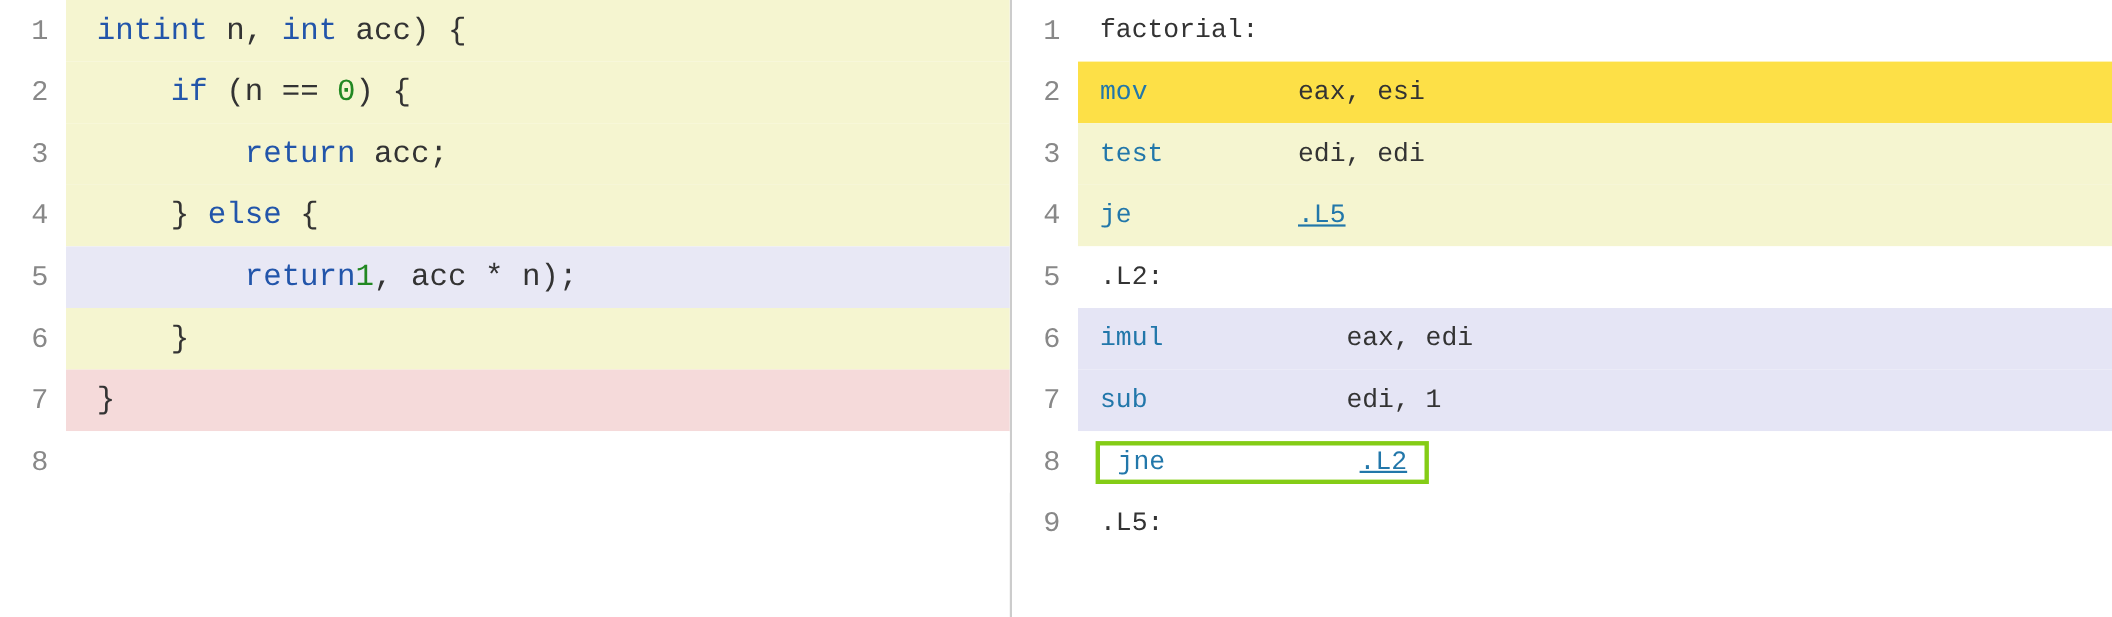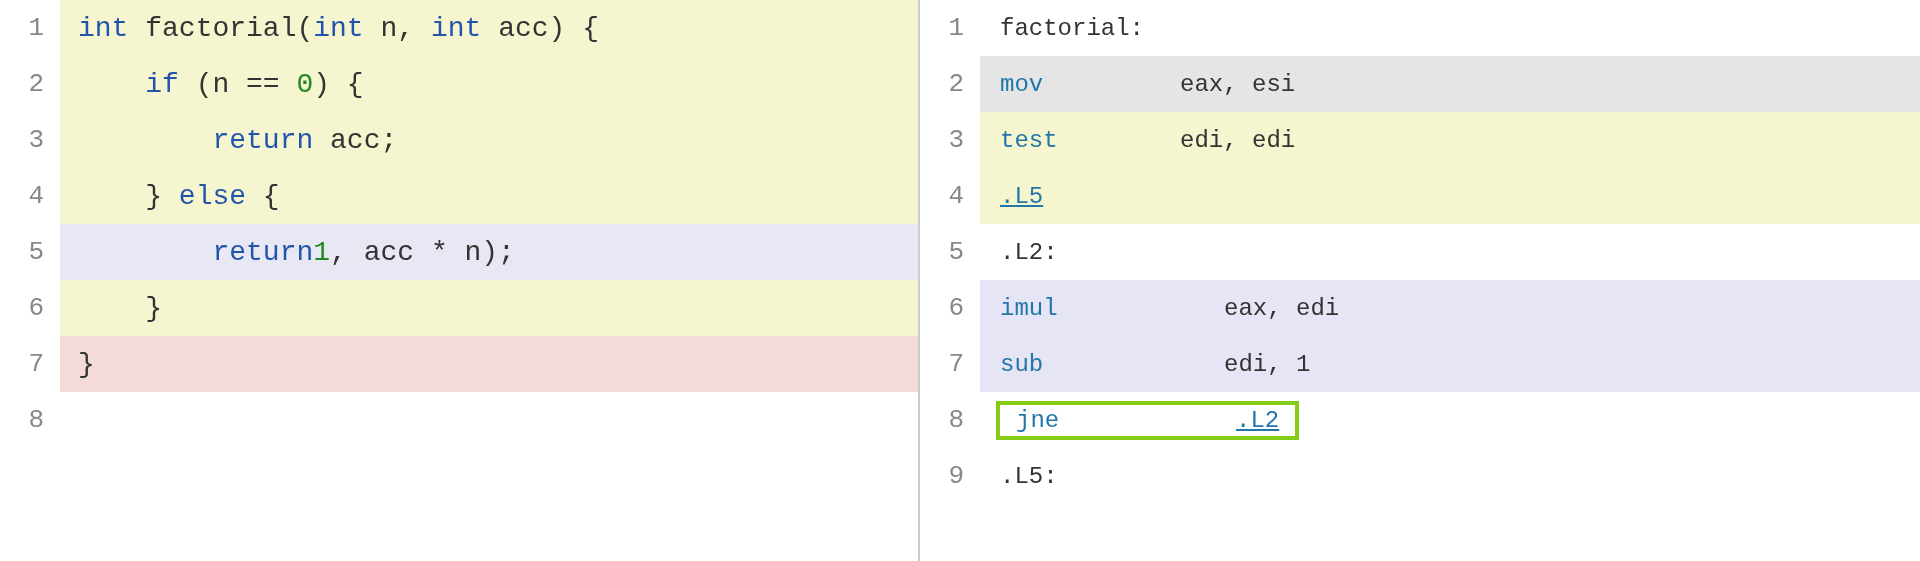--- a/index.html
+++ b/index.html
@@ -52,33 +52,33 @@
       color: #888888;
       font-size: 26px;
       background: #ffffff;
       flex-shrink: 0;
     }
 
     .line-content {
       flex: 1;
       display: flex;
       align-items: center;
-      padding-left: 18px;
+      padding-left: 28px;
       font-size: 28px;
       white-space: pre;
     }
 
     
     .bg-yellow { background-color: #f5f5d0; }
     .bg-white   { background-color: #ffffff; }
     .bg-lavender { background-color: #e8e8f5; }
     .bg-pink    { background-color: #f5dada; }
 
     
-    .bg-blue-light { background-color: #e5e5e5; }
+    .bg-blue-light { background-color: #fde047; }
     .bg-yellow-light { background-color: #f5f5d0; }
     .bg-lavender-light { background-color: #e5e5f5; gap: 44px; }
 
     
     .kw    { color: #2255aa; font-weight: normal; } 
     .num   { color: #228822; } 
     .plain { color: #333333; }
 
     .line-number-right {
       width: 60px;
@@ -124,21 +124,21 @@
       padding: 2px 16px;
       margin-left: -4px;
     }
   </style>
 </head>
 <body>
 
 <div class="pane left-pane" id="left-pane">
 <div class="code-line">
       <div class="line-number">1</div>
-      <div class="line-content bg-yellow"><span class="kw">int</span><span class="plain"> factorial(</span><span class="kw">int</span><span class="plain"> n, </span><span class="kw">int</span><span class="plain"> acc) {</span></div>
+      <div class="line-content bg-yellow"><span class="kw">int</span><span class="kw">int</span><span class="plain"> n, </span><span class="kw">int</span><span class="plain"> acc) {</span></div>
     </div>
     <div class="code-line">
       <div class="line-number">2</div>
       <div class="line-content bg-yellow"><span class="plain">    </span><span class="kw">if</span><span class="plain"> (n == </span><span class="num">0</span><span class="plain">) {</span></div>
     </div>
     <div class="code-line">
       <div class="line-number">3</div>
       <div class="line-content bg-yellow"><span class="plain">        </span><span class="kw">return</span><span class="plain"> acc;</span></div>
     </div>
     <div class="code-line">
@@ -171,21 +171,21 @@
     <div class="code-line">
       <div class="line-number-right">2</div>
       <div class="line-content-right bg-blue-light"><span class="asm-col1">mov</span><span class="asm-col2">eax, esi</span></div>
     </div>
     <div class="code-line">
       <div class="line-number-right">3</div>
       <div class="line-content-right bg-yellow-light"><span class="asm-col1">test</span><span class="asm-col2">edi, edi</span></div>
     </div>
     <div class="code-line">
       <div class="line-number-right">4</div>
-      <div class="line-content-right bg-yellow-light"><span class="asm-col2" style="color: rgb(34, 119, 170); text-decoration: underline;">.L5</span></div>
+      <div class="line-content-right bg-yellow-light"><span class="asm-col1">je</span><span class="asm-col2" style="color: rgb(34, 119, 170); text-decoration: underline;">.L5</span></div>
     </div>
     <div class="code-line">
       <div class="line-number-right">5</div>
       <div class="line-content-right bg-white"><span class="asm-label">.L2:</span></div>
     </div>
     <div class="code-line">
       <div class="line-number-right">6</div>
       <div class="line-content-right bg-lavender-light"><span class="asm-col1">imul</span><span class="asm-col2">eax, edi</span></div>
     </div>
     <div class="code-line">

